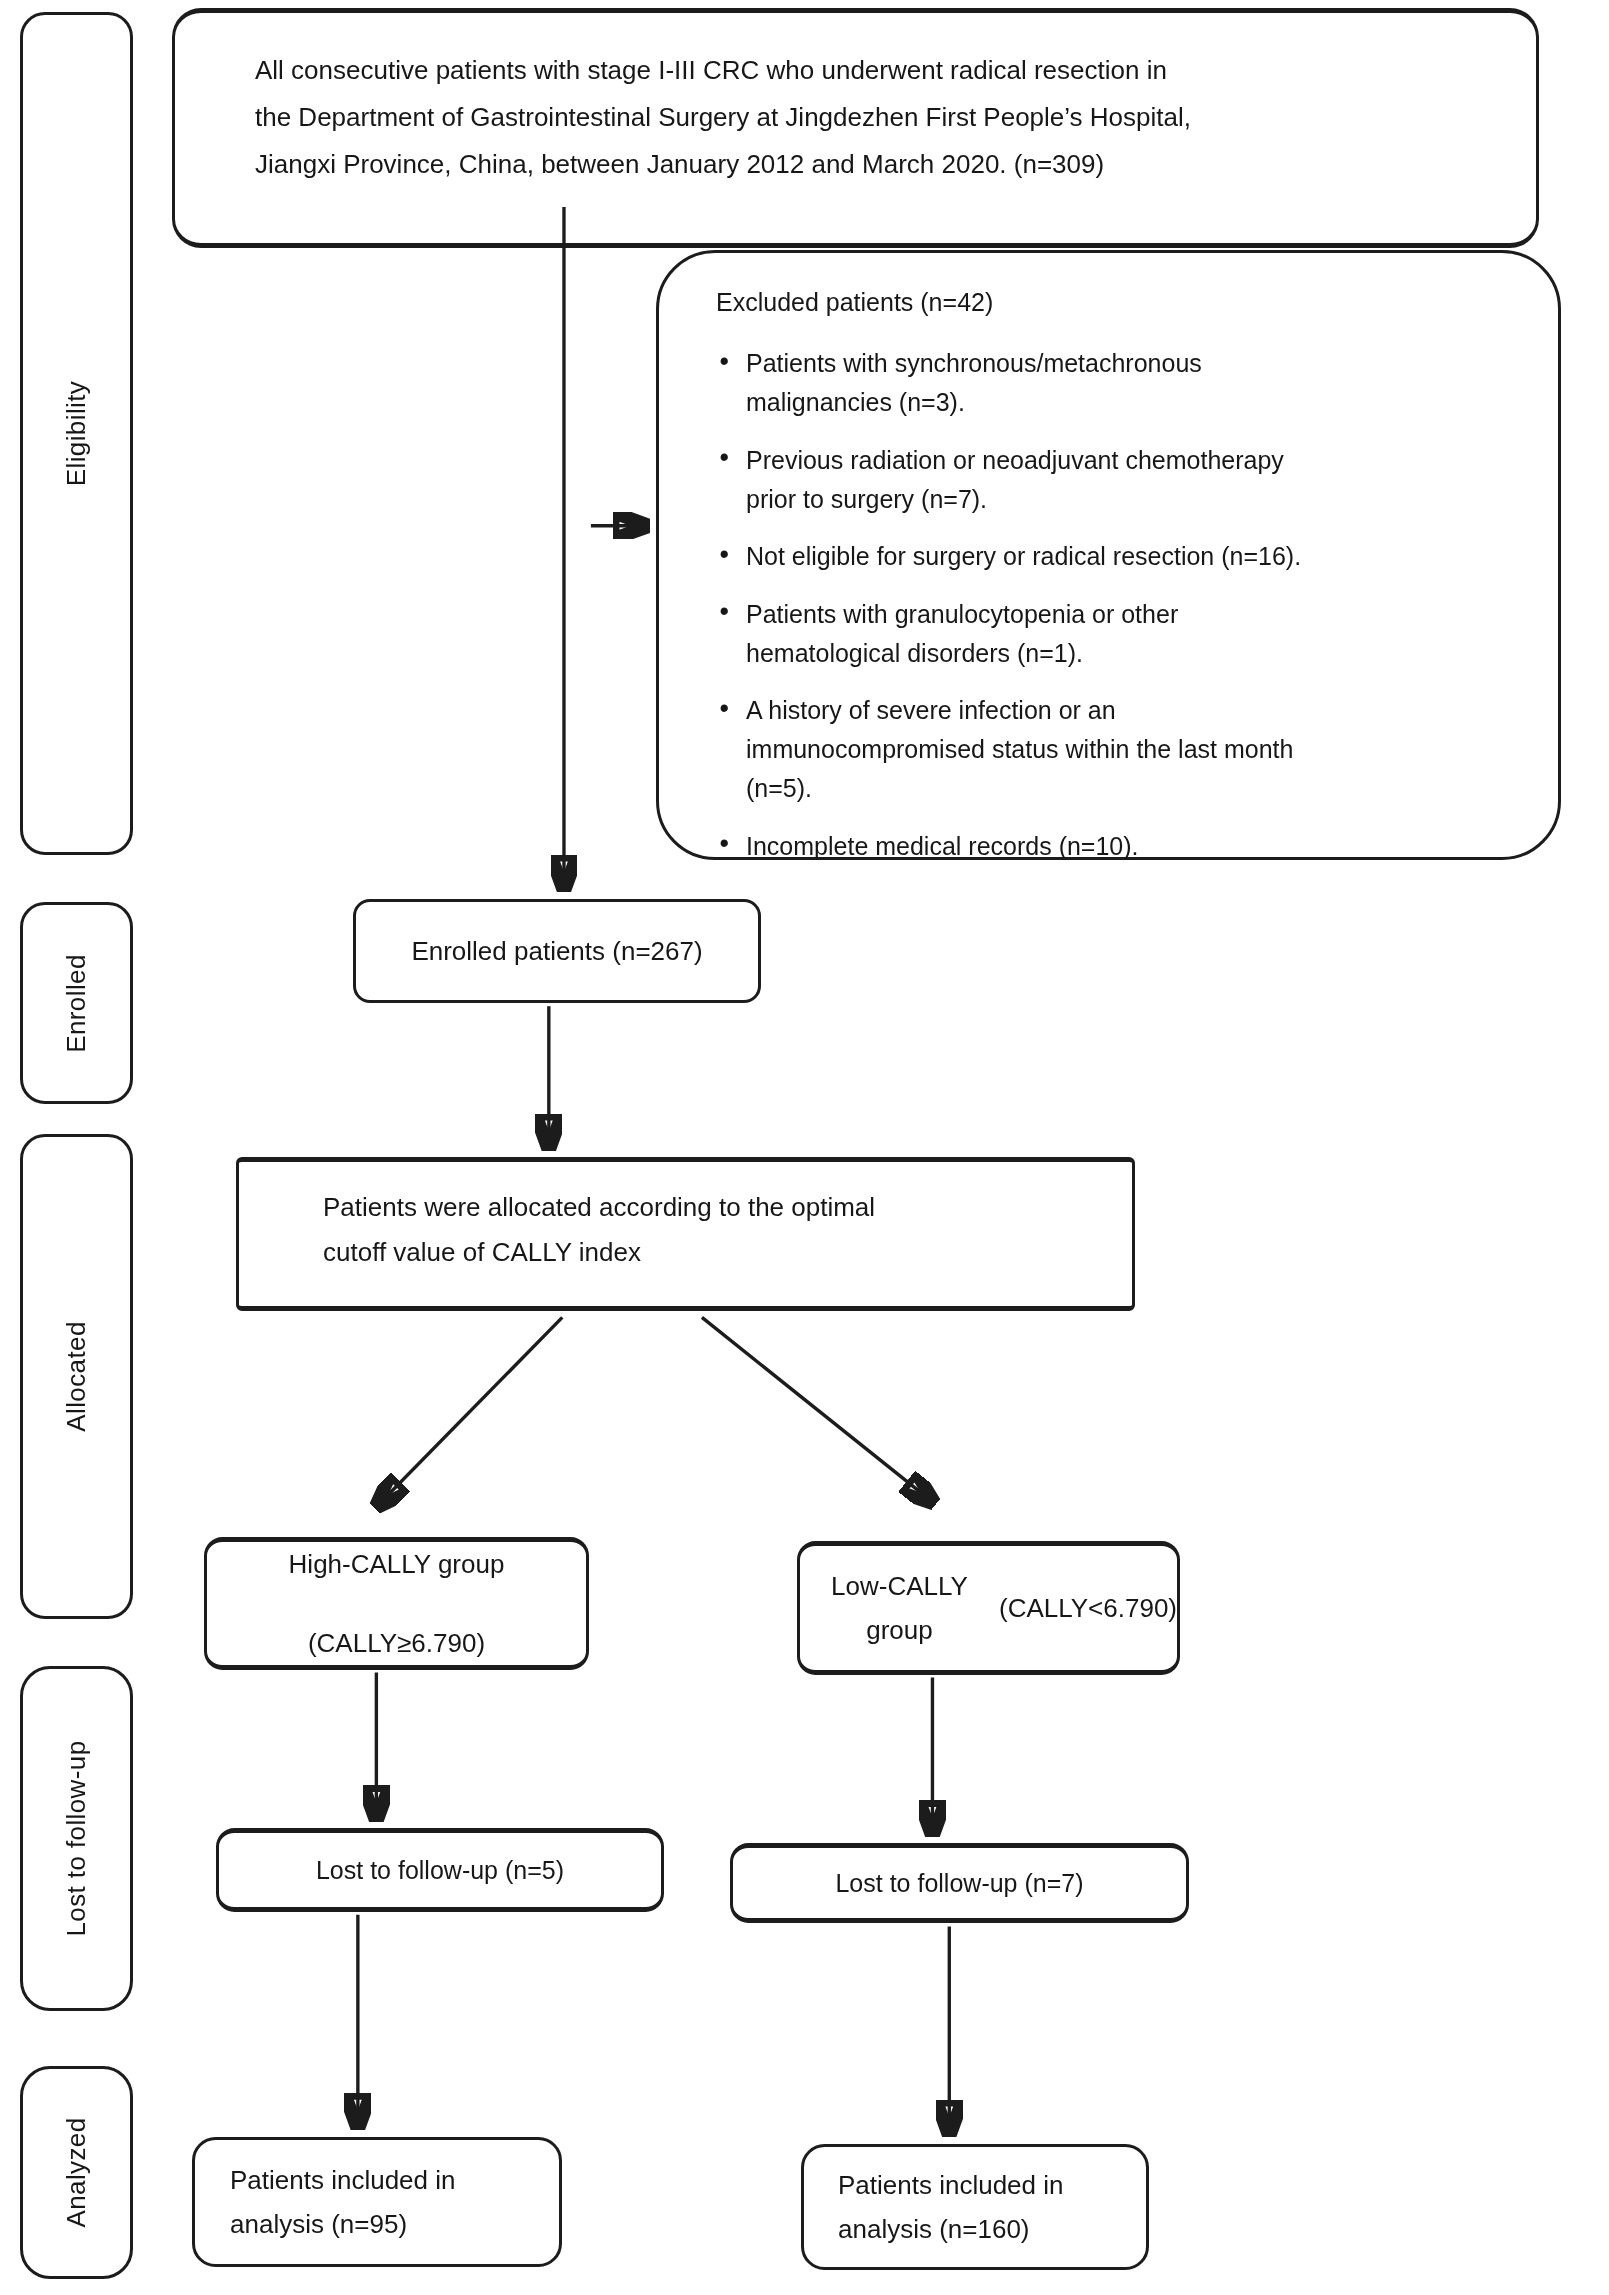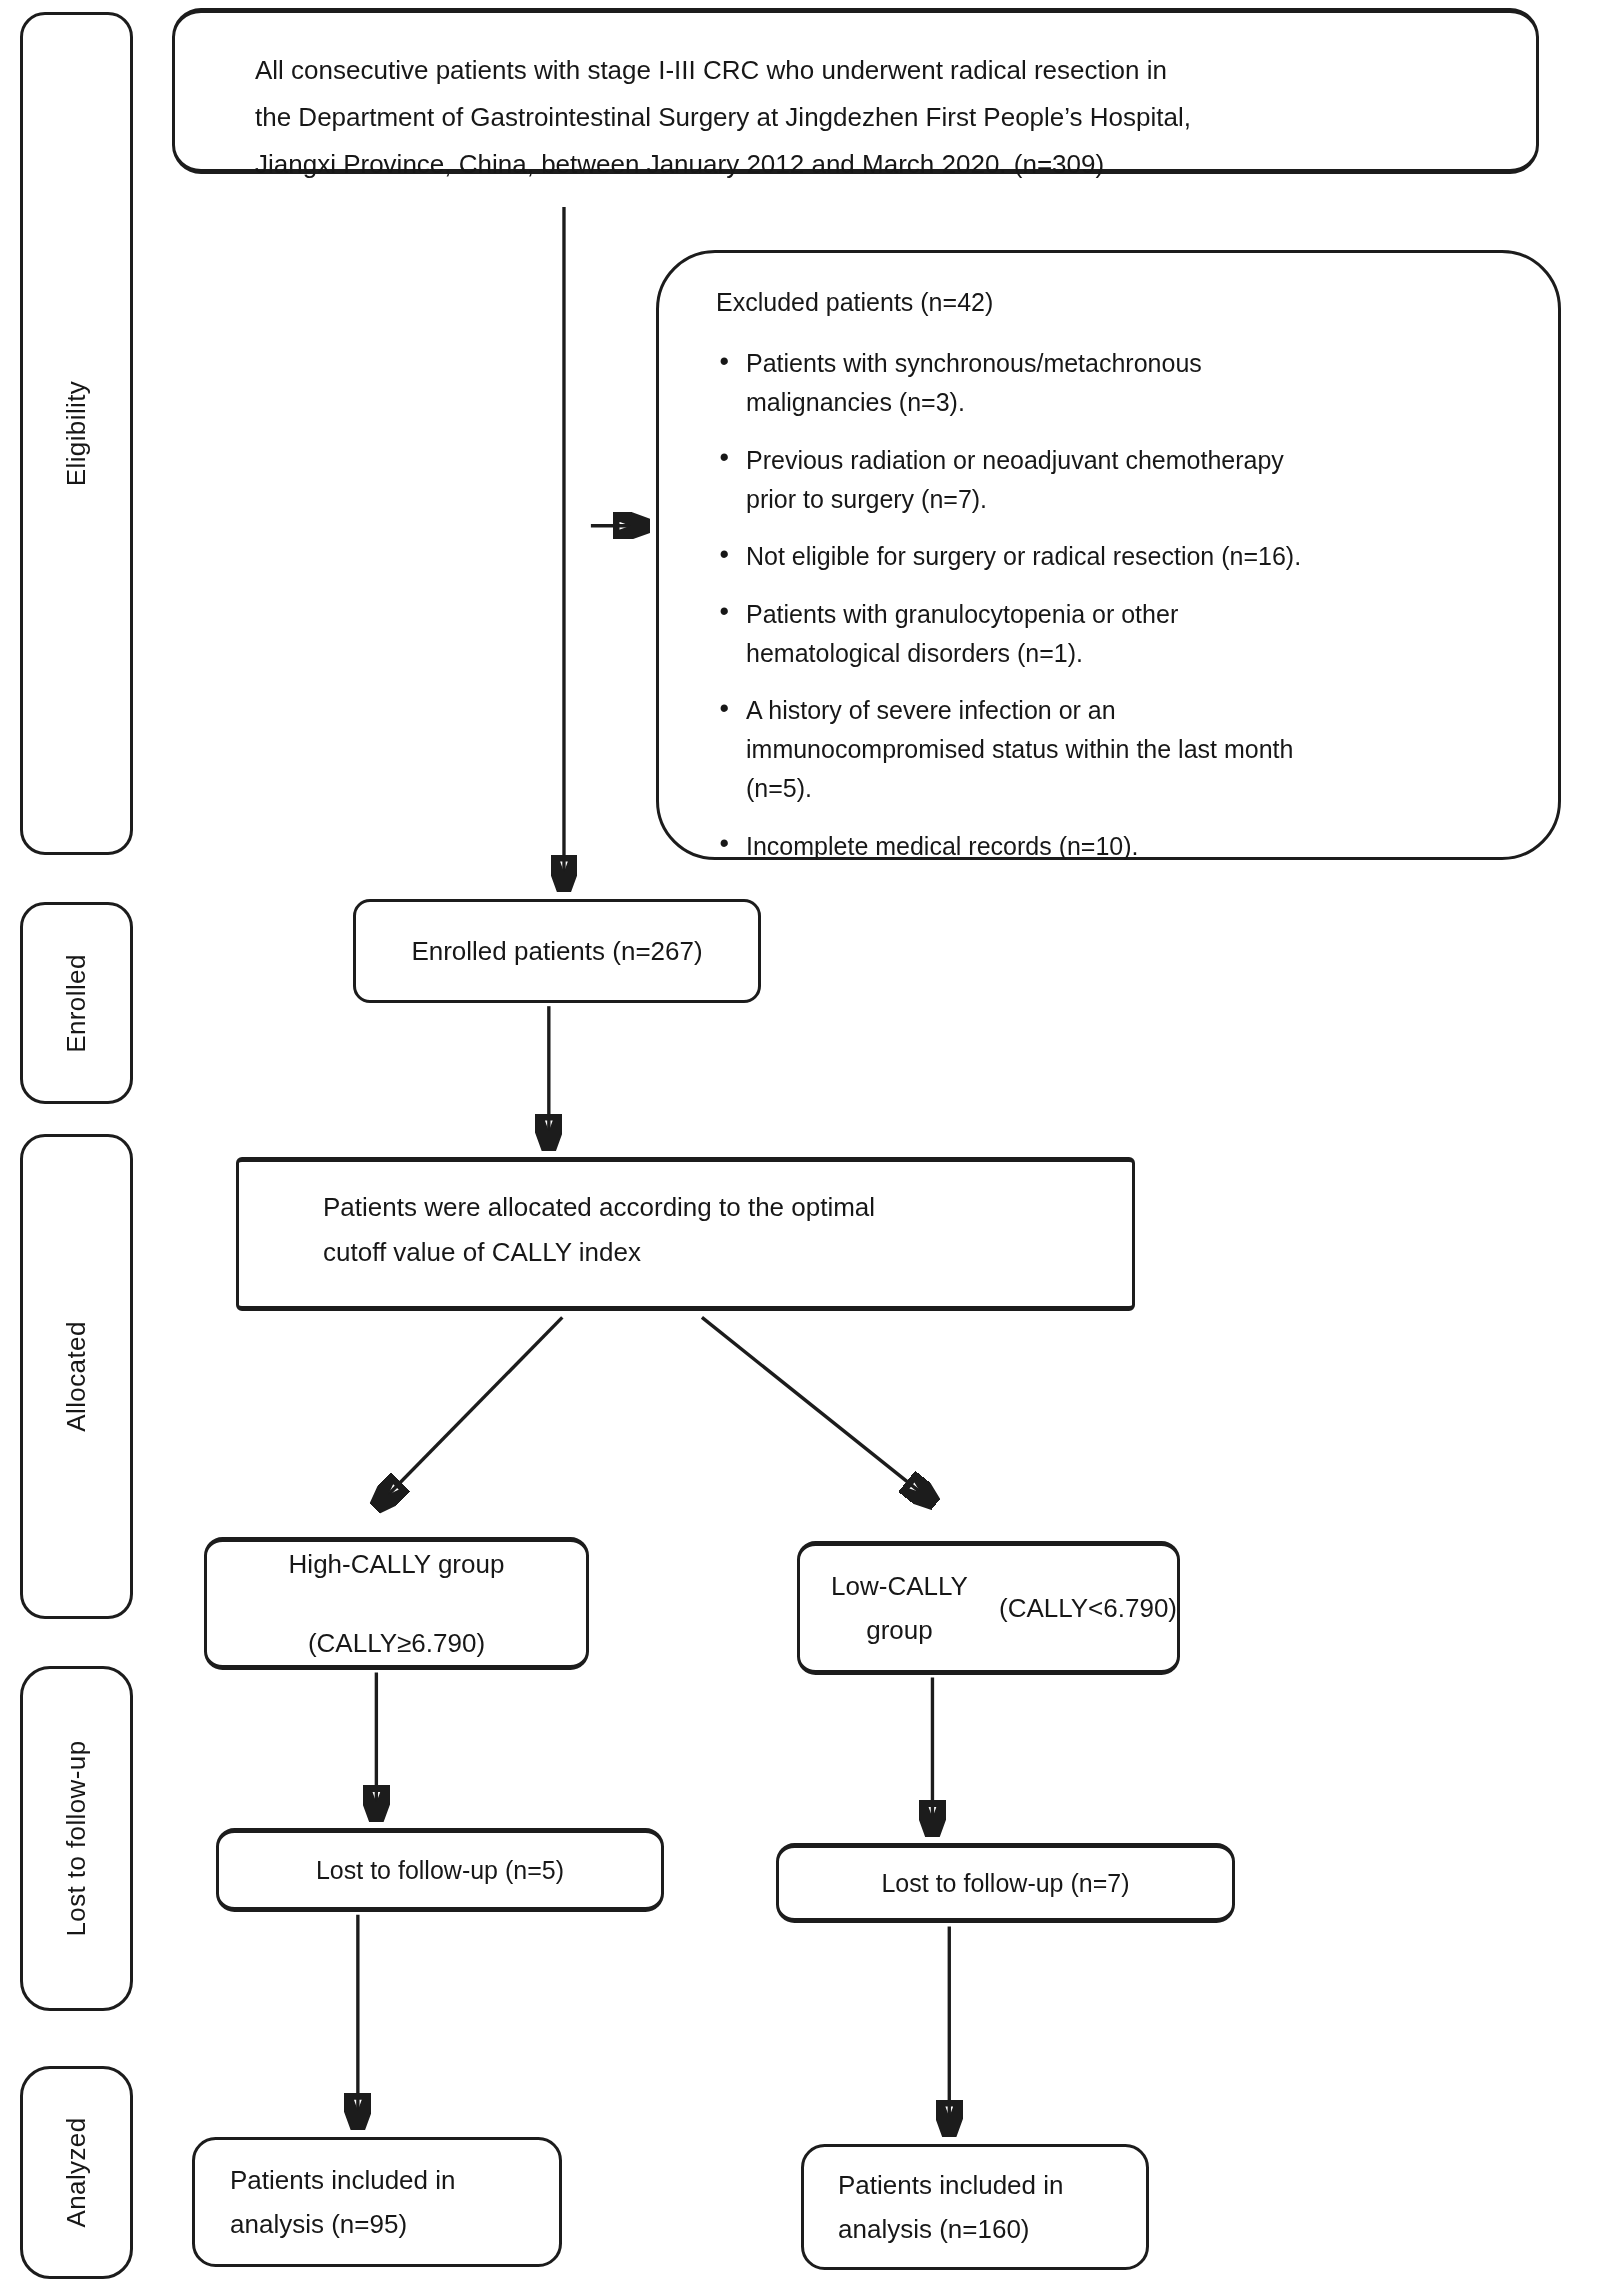--- a/index.html
+++ b/index.html
@@ -30,21 +30,21 @@
     font-size:26px;
     letter-spacing:0.4px;
   }
   #stage-eligibility{top:11.8px;height:843px;}
   #stage-enrolled{top:902px;height:202px;}
   #stage-allocated{top:1134px;height:485px;}
   #stage-lost{top:1666px;height:345px;border-radius:30px;}
   #stage-analyzed{top:2066px;height:213px;border-radius:30px;}
   
   #source-box{
-    left:172px;top:8.4px;width:1367px;height:166px;
+    left:172px;top:8.4px;width:1367px;height:240px;
     border-radius:29px;
     padding:34px 34px 0 80px;
     font-size:26px;line-height:47px;
   }
   #excluded-box{
     left:656px;top:250px;width:905px;height:610px;
     border-radius:59px;
     padding:30px 39px 0 57px;
     font-size:25px;line-height:39px;
   }
@@ -77,21 +77,21 @@
     display:flex;flex-direction:row;align-items:center;justify-content:center;
     font-size:26px;line-height:44px;text-align:center;
   }
   #lost-high-box{
     left:216px;top:1828px;width:448px;height:84px;
     border-radius:18.5px;
     display:flex;align-items:center;justify-content:center;
     font-size:25px;
   }
   #lost-low-box{
-    left:776px;top:1843px;width:459px;height:80px;
+    left:730px;top:1843px;width:459px;height:80px;
     border-radius:18.5px;
     display:flex;align-items:center;justify-content:center;
     font-size:25px;
   }
   #analyzed-high-box{
     left:192px;top:2137px;width:370px;height:130px;
     border-radius:23.6px;
     display:flex;flex-direction:column;justify-content:center;
     padding-left:35px;
     font-size:26px;line-height:44px;

